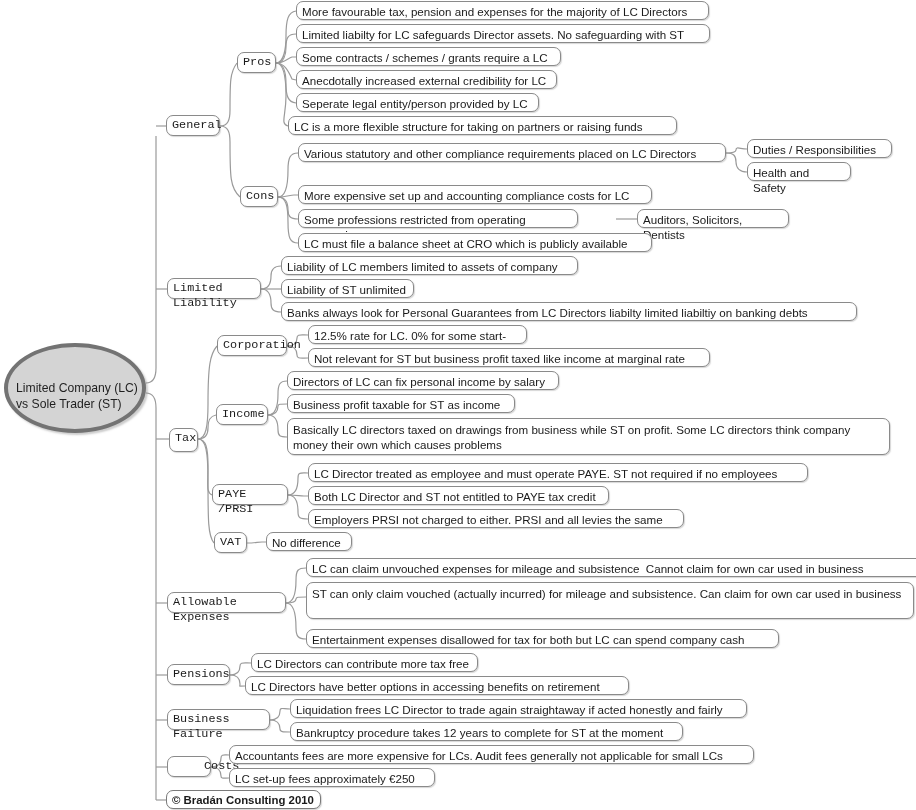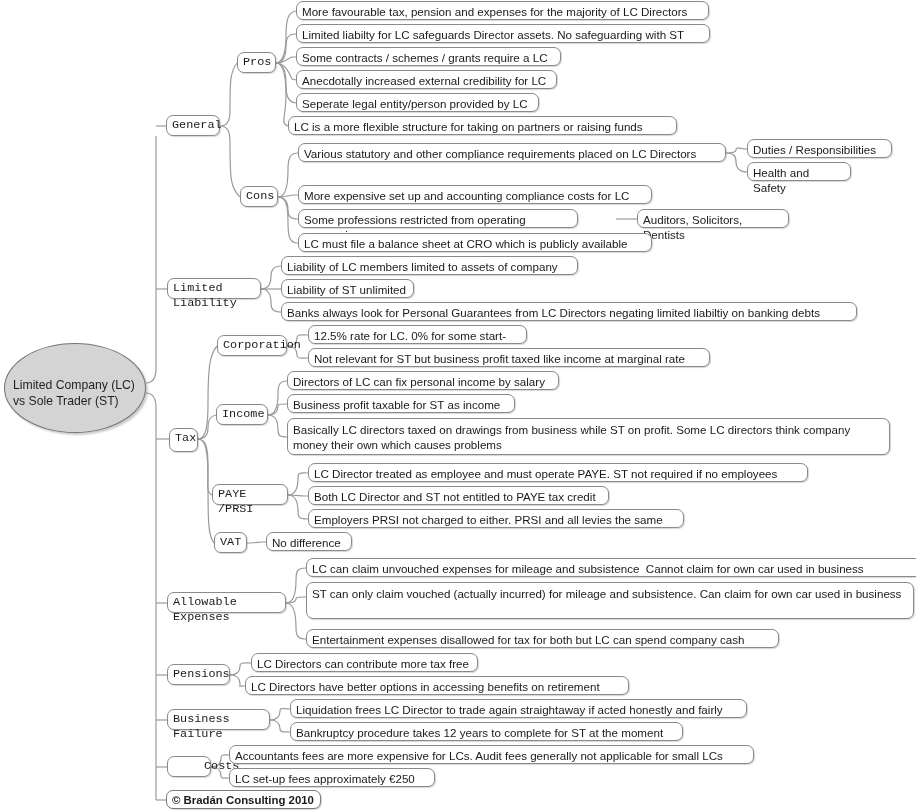--- a/index.html
+++ b/index.html
@@ -18,21 +18,21 @@
     padding:2px 5px 2px 5px;
     white-space:pre-wrap;
     box-shadow:1px 1px 1px rgba(120,120,120,0.30);
   }
   .node.lvl1{font-size:11.8px;font-family:Liberation Mono, monospace;}
   .node.wrap{padding-top:3px;padding-bottom:3px;}
   .node.copyright{font-weight:bold;font-size:11.4px;border-color:#7a7a7a;}
   #root{
     position:absolute;
     left:4px;top:343px;width:142px;height:90px;
-    border:1px solid #737373;
+    border:4px solid #737373;
     border-radius:50%;
     background:#d4d4d4;
     box-sizing:border-box;
     box-shadow:2px 2px 2px rgba(110,110,110,0.35);
   }
   #root .rtxt{
     position:absolute;left:8px;top:34px;width:132px;
     font-size:12.2px;line-height:15.5px;color:#1f1f1f;
   }
 </style>
@@ -133,21 +133,21 @@
   <div class="node" style="left: 747px; top: 139px; width: 145px; height: 19px;"><span>Duties / Responsibilities</span></div>
   <div class="node" style="left: 747px; top: 162px; width: 104px; height: 19px;"><span>Health and Safety</span></div>
   <div class="node" style="left: 298px; top: 185px; width: 354px; height: 19px;"><span>More expensive set up and accounting compliance costs for LC</span></div>
   <div class="node" style="left: 298px; top: 209px; width: 280px; height: 19px;"><span>Some professions restricted from operating companies</span></div>
   <div class="node" style="left: 637px; top: 209px; width: 152px; height: 19px;"><span>Auditors, Solicitors, Dentists</span></div>
   <div class="node" style="left: 298px; top: 233px; width: 354px; height: 19px;"><span>LC must file a balance sheet at CRO which is publicly available</span></div>
 
   <div class="node lvl1" style="left: 167px; top: 278px; width: 94px; height: 21px;"><span>Limited Liability</span></div>
   <div class="node" style="left: 281px; top: 256px; width: 297px; height: 19px;"><span>Liability of LC members limited to assets of company</span></div>
   <div class="node" style="left: 281px; top: 279px; width: 133px; height: 19px;"><span>Liability of ST unlimited</span></div>
-  <div class="node" style="left: 281px; top: 302px; width: 576px; height: 19px;"><span>Banks always look for Personal Guarantees from LC Directors negating limited liabiltiy on banking debts</span></div>
+  <div class="node" style="left: 281px; top: 302px; width: 576px; height: 19px;"><span>Banks always look for Personal Guarantees from LC Directors liabilty limited liabiltiy on banking debts</span></div>
 
   <div class="node lvl1" style="left: 169px; top: 428px; width: 29px; height: 24px;"><span>Tax</span></div>
   <div class="node lvl1" style="left: 217px; top: 335px; width: 70px; height: 21px;"><span>Corporation</span></div>
   <div class="node" style="left: 308px; top: 325px; width: 219px; height: 19px;"><span>12.5% rate for LC. 0% for some start-ups</span></div>
   <div class="node" style="left: 308px; top: 348px; width: 402px; height: 19px;"><span>Not relevant for ST but business profit taxed like income at marginal rate</span></div>
   <div class="node lvl1" style="left: 216px; top: 404px; width: 52px; height: 21px;"><span>Income</span></div>
   <div class="node" style="left: 287px; top: 371px; width: 272px; height: 19px;"><span>Directors of LC can fix personal income by salary</span></div>
   <div class="node" style="left: 287px; top: 394px; width: 228px; height: 19px;"><span>Business profit taxable for ST as income</span></div>
   <div class="node wrap" style="left: 287px; top: 418px; width: 603px; height: 37px;"><span>Basically LC directors taxed on drawings from business while ST on profit. Some LC directors think company money their own which causes problems</span></div>
   <div class="node lvl1" style="left: 212px; top: 484px; width: 76px; height: 21px;"><span>PAYE /PRSI</span></div>

